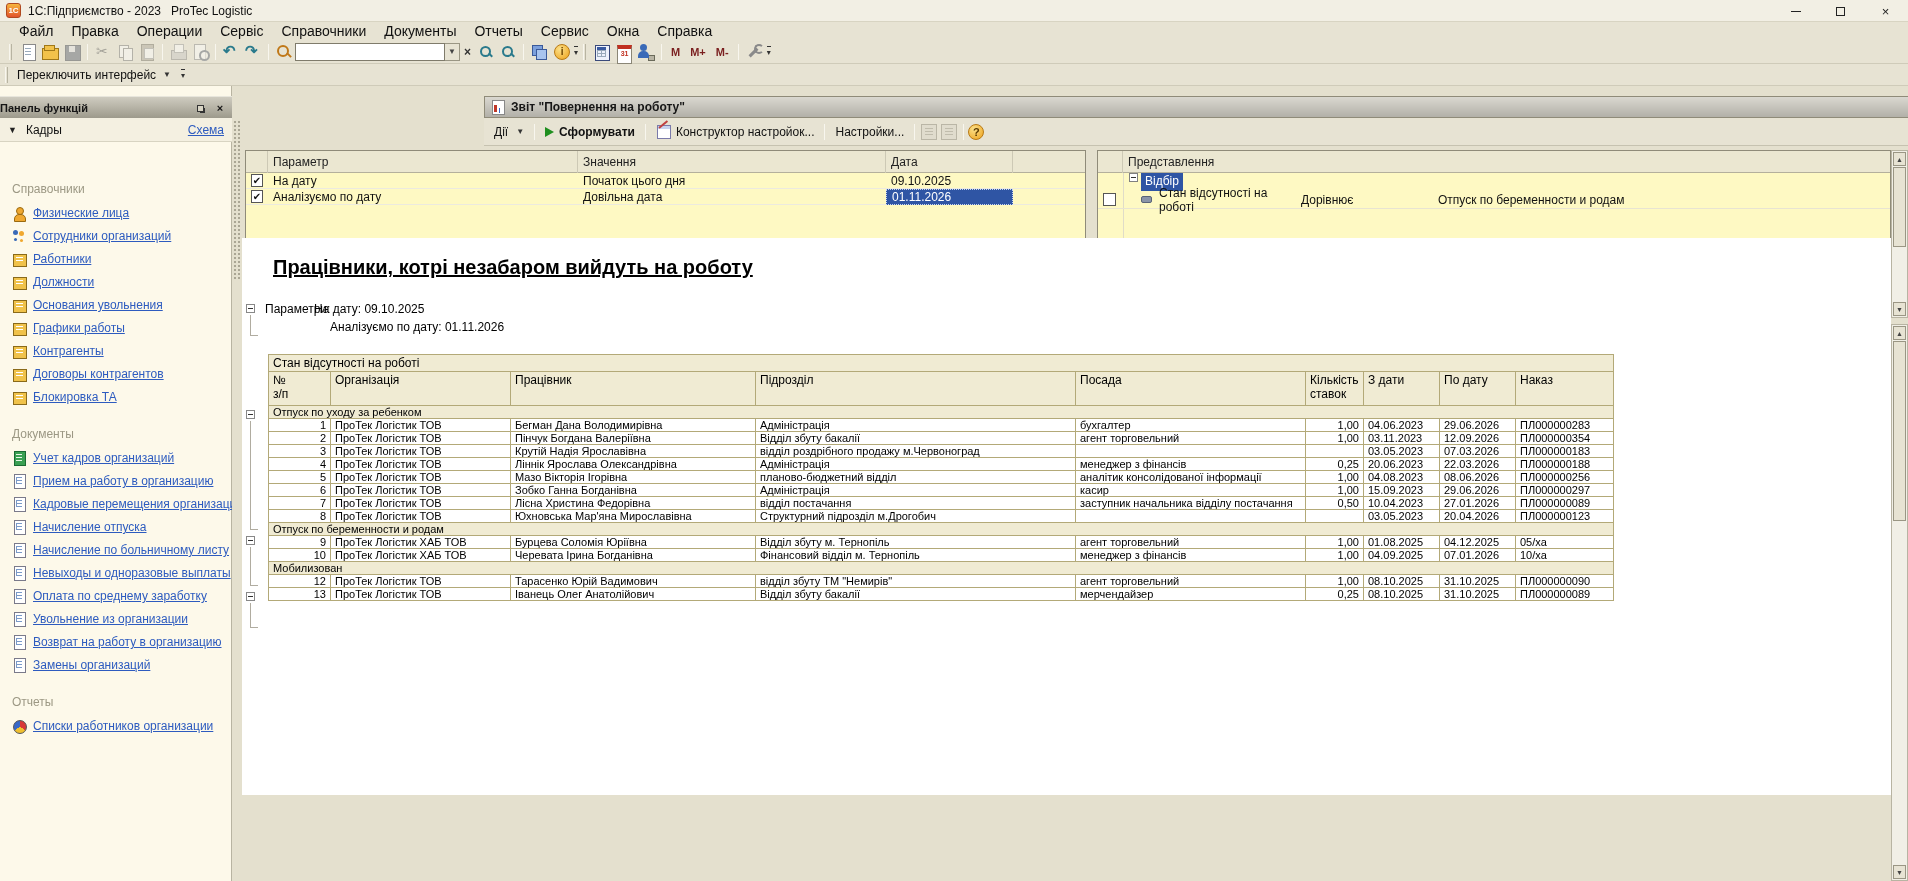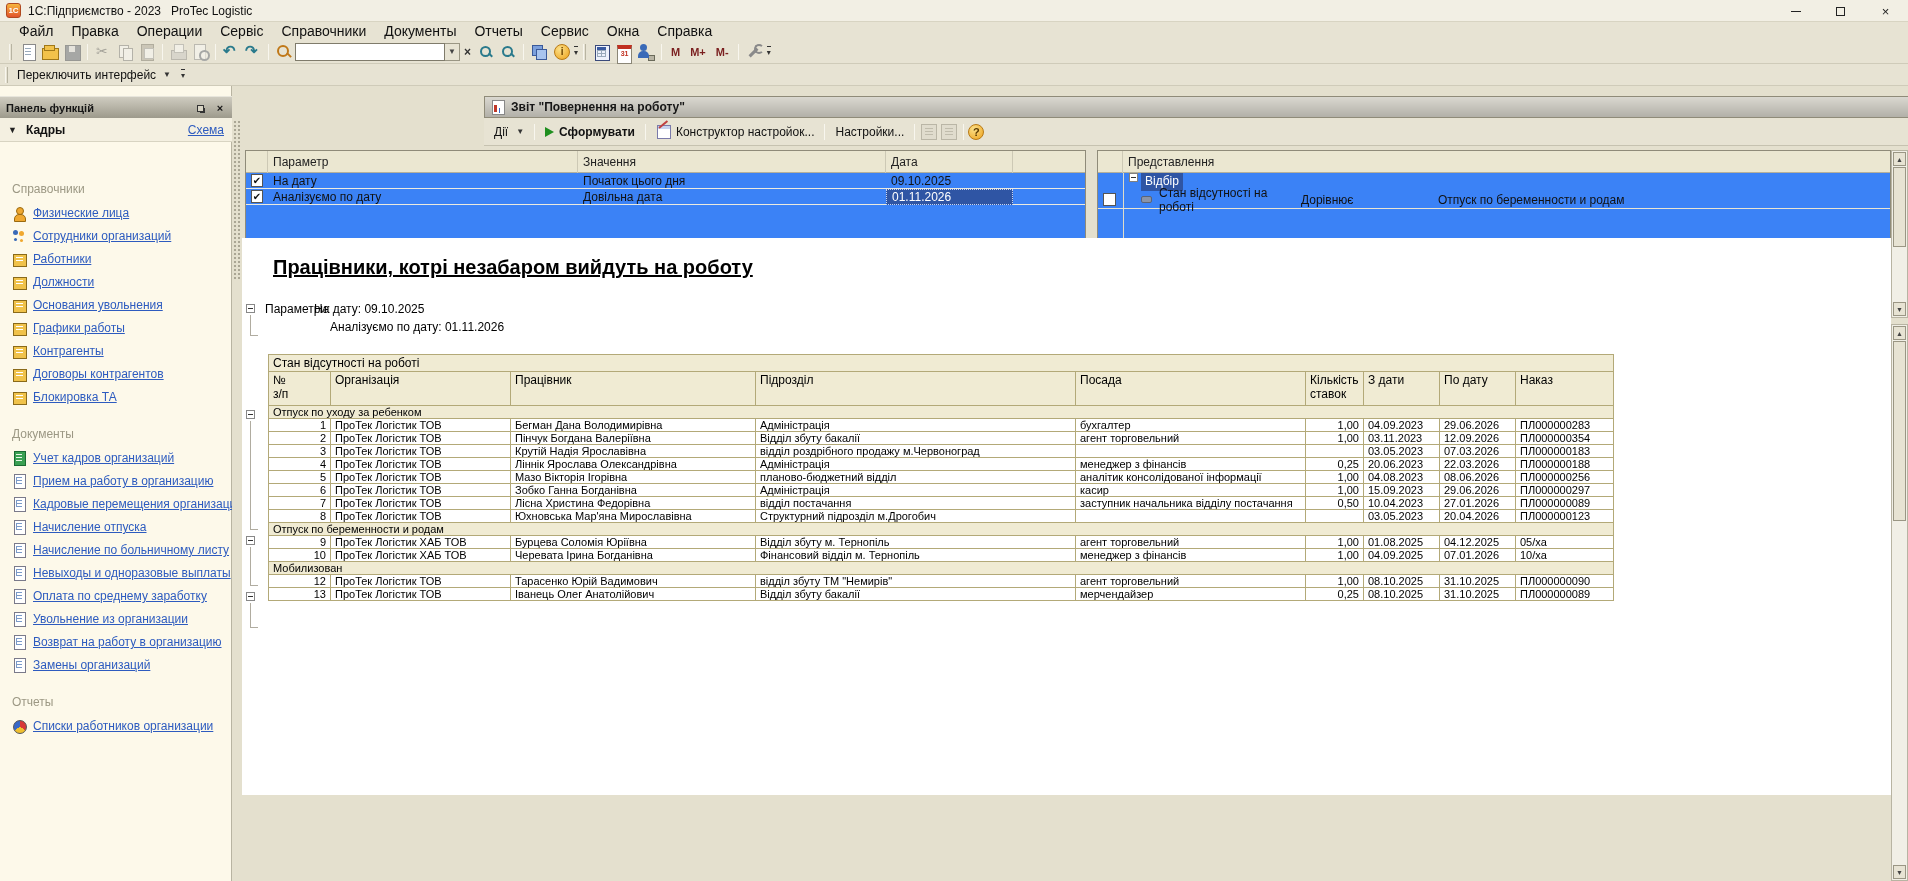--- a/index.html
+++ b/index.html
@@ -87,27 +87,27 @@
   .ifacebar { position:absolute; left:0; top:64px; width:1908px; height:22px;
               background:#e7e3d3; border-bottom:1px solid #cfcbb9; display:flex; align-items:center; }
   .iface-btn { font-size:12px; color:#111; padding:2px 4px; }
   .small-arrow { font-size:8px; color:#333; margin-left:3px; }
 
   
   .sidebar { position:absolute; left:0; top:86px; width:232px; height:795px;
              background:#fdf9ea; border-right:1px solid #b8b4a2; }
   .side-header { position:absolute; left:0; top:10px; width:232px; height:22px;
                  background:linear-gradient(#cfccc0,#9d9a8c); border-top:1px solid #e8e6dc;
-                 display:flex; align-items:center; padding-left:6px; font-weight:bold; font-size:11px; color:#161616; }
+                 display:flex; align-items:center; font-weight:bold; font-size:11px; color:#161616; }
   .side-hbtn { position:absolute; top:3px; width:16px; height:16px; display:flex; align-items:center; justify-content:center; }
   .pin-shape { width:7px; height:7px; border:1px solid #333; background:#d8d4c4; box-shadow:2px 2px 0 -1px #333; }
   .kadry-row { position:absolute; left:0; top:32px; width:232px; height:24px; background:#f4f0e1;
                border-bottom:1px solid #d8d4c2; display:flex; align-items:center; padding:0 8px; }
   .kadry-tri { font-size:9px; color:#222; margin-right:9px; }
-  .kadry-label { font-weight:bold; font-size:12px; flex:1; }
+  .kadry-label { font-weight:normal; font-size:12px; flex:1; }
   .schema-link { color:#2d5bbf; text-decoration:underline; font-size:12px; }
   .side-items { position:absolute; left:0; top:46px; right:0; padding-top:28px; }
   .side-section { height:16px; margin:22px 0 7px 12px; color:#9c9884; font-size:12px; }
   .side-link { height:16px; margin:0 0 7px 12px; display:flex; align-items:center; gap:7px; }
   .side-link a { color:#2d5bbf; text-decoration:underline; font-size:12px; white-space:nowrap; }
   .sicon { width:14px; height:14px; position:relative; flex:0 0 14px; }
   .person-icon::before { content:""; position:absolute; left:4px; top:1px; width:6px; height:6px; border-radius:50%;
                          background:#f0a830; border:1px solid #9a6a10; }
   .person-icon::after { content:""; position:absolute; left:2px; top:8px; width:10px; height:6px;
                         border-radius:5px 5px 0 0; background:#f0a830; border:1px solid #9a6a10; }
@@ -153,21 +153,21 @@
   .constructor-icon::before { content:""; position:absolute; left:1px; top:1px; width:12px; height:12px; background:#fff; border:1px solid #7a7aaa;
                               box-shadow:inset 0 3px 0 #c8d4ee; }
   .constructor-icon::after { content:""; position:absolute; left:3px; top:3px; width:11px; height:2px; background:#c04040; transform:rotate(-40deg); transform-origin:left; }
   .gicon { width:16px; height:16px; background:#dedacb; border:1px solid #a8a494; opacity:.7; position:relative; margin:0 2px; }
   .gicon::after { content:""; position:absolute; left:3px; top:3px; width:8px; height:8px;
                   background:repeating-linear-gradient(#b0ac9c 0 1px, transparent 1px 3px); }
   .help-icon { width:16px; height:16px; border-radius:50%; background:radial-gradient(circle at 35% 30%, #fce088, #eda21c);
                border:1px solid #b87a14; color:#5a3a00; font-weight:bold; font-size:11px; text-align:center; line-height:15px; }
 
   
-  .pane { position:absolute; background:#3b82f6; border:1px solid #8f8b79; }
+  .pane { position:absolute; background:#fef9c3; border:1px solid #8f8b79; }
   .pane-header { display:flex; background:#ebe7d1; border-bottom:1px solid #b4b09c; height:22px; align-items:center; font-size:12px; color:#222; }
   .ph-cell { padding:0 5px; border-right:1px solid #cdc9b5; height:22px; display:flex; align-items:center; }
   .prow { display:flex; height:16px; align-items:center; border-bottom:1px solid #eceadf; font-size:12px; }
   .pcell { padding:0 5px; height:16px; display:flex; align-items:center; white-space:nowrap; overflow:hidden; }
   .cbox { width:13px; height:13px; background:#fff; border:1px solid #555; font-size:10px; line-height:11px;
           text-align:center; color:#111; }
   .sel-cell { background:#2f55a4 !important; color:#fff; border:1px dotted #c9d6f2; }
 
   .repr-vline { position:absolute; left:25px; top:22px; bottom:0; width:1px; background:#e0dcc8; }
   .expander { width:9px; height:9px; background:#fff; border:1px solid #808080; position:relative; }
@@ -530,21 +530,21 @@
     <tr class="grp">
           <td colspan="9">Отпуск по уходу за ребенком</td>
         </tr>
         <tr class="datarow">
           <td class="num">1</td>
           <td>ПроТек Логістик ТОВ</td>
           <td>Бегман Дана Володимирівна</td>
           <td>Адміністрація</td>
           <td>бухгалтер</td>
           <td class="num">1,00</td>
-          <td>04.09.2023</td>
+          <td>04.06.2023</td>
           <td>29.06.2026</td>
           <td>ПЛ000000283</td>
         </tr>
         <tr class="datarow">
           <td class="num">2</td>
           <td>ПроТек Логістик ТОВ</td>
           <td>Пінчук Богдана Валеріївна</td>
           <td>Відділ збуту бакалії</td>
           <td>агент торговельний</td>
           <td class="num">1,00</td>

